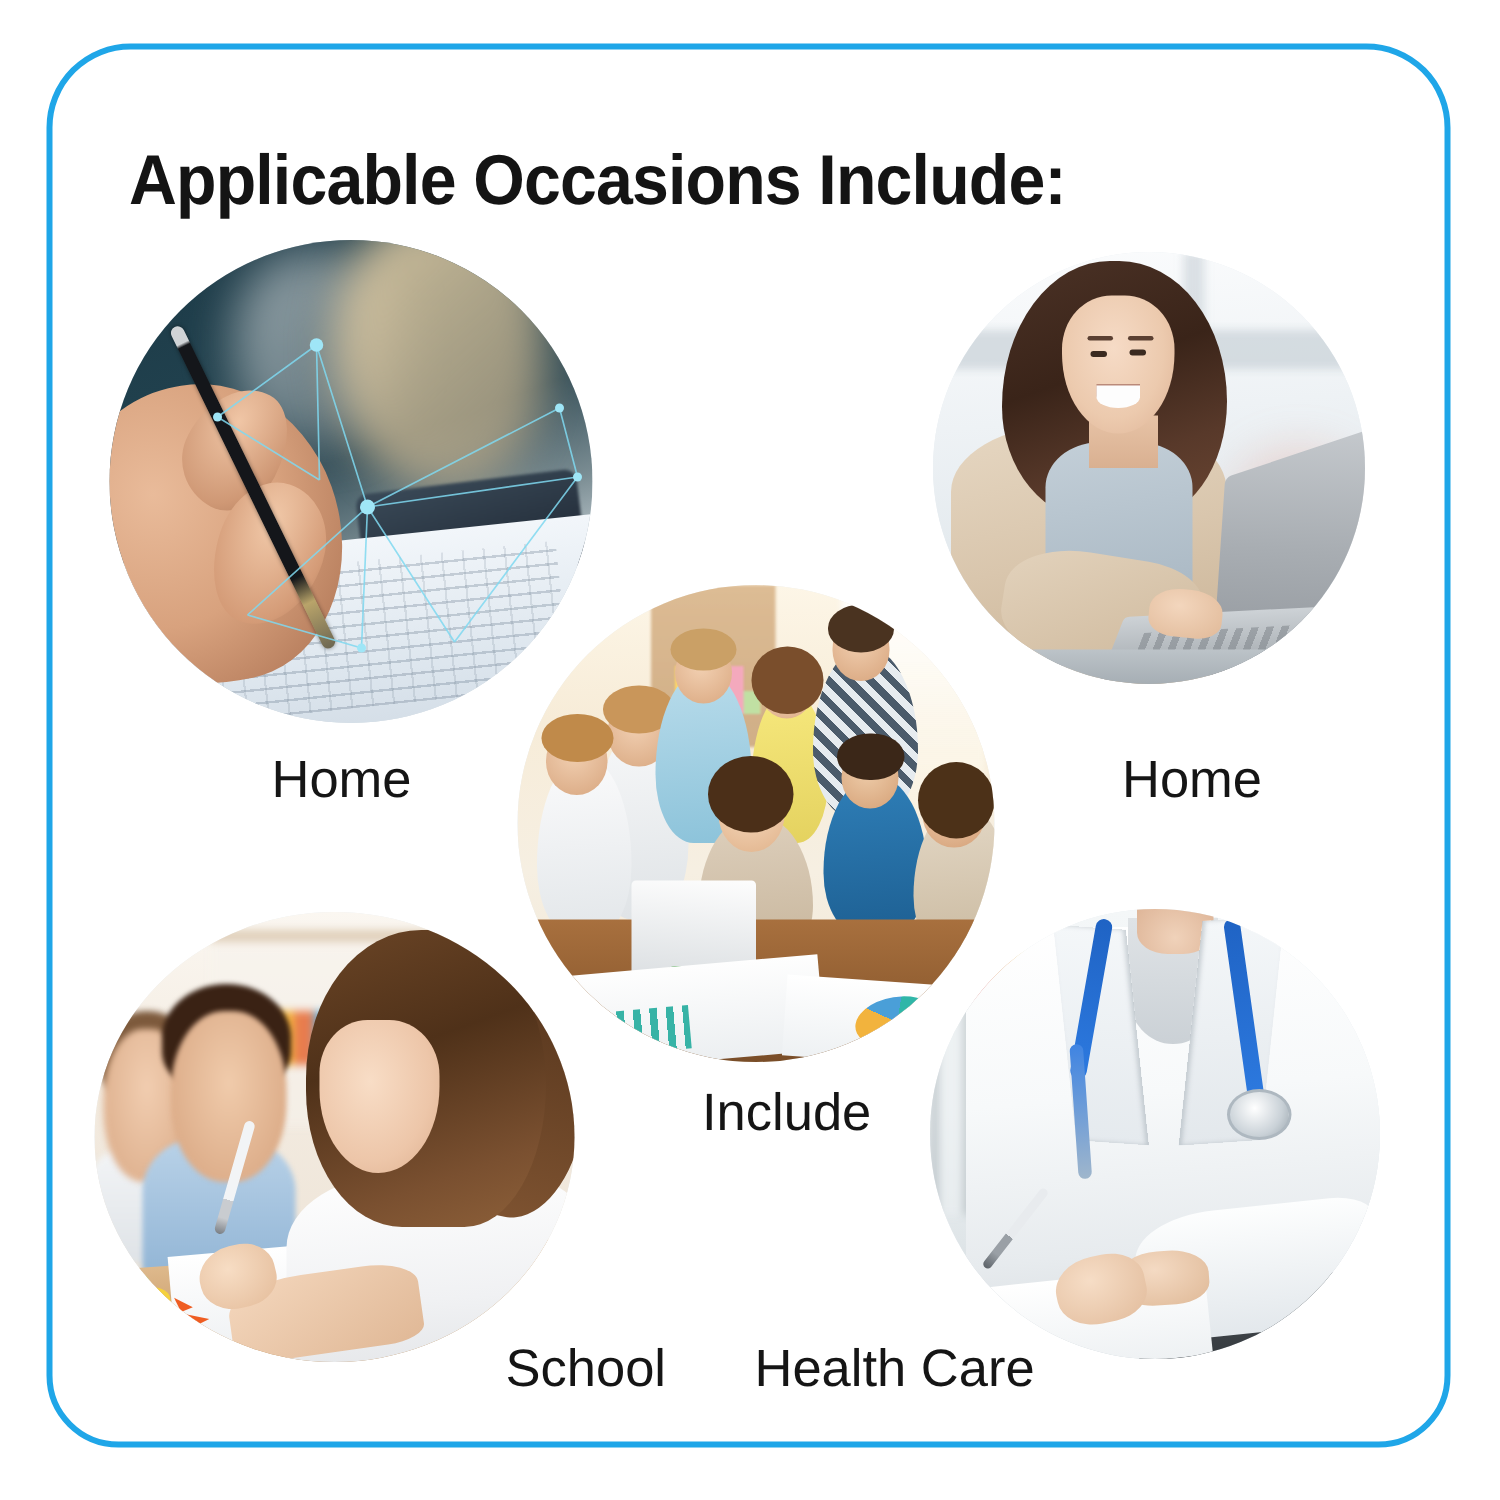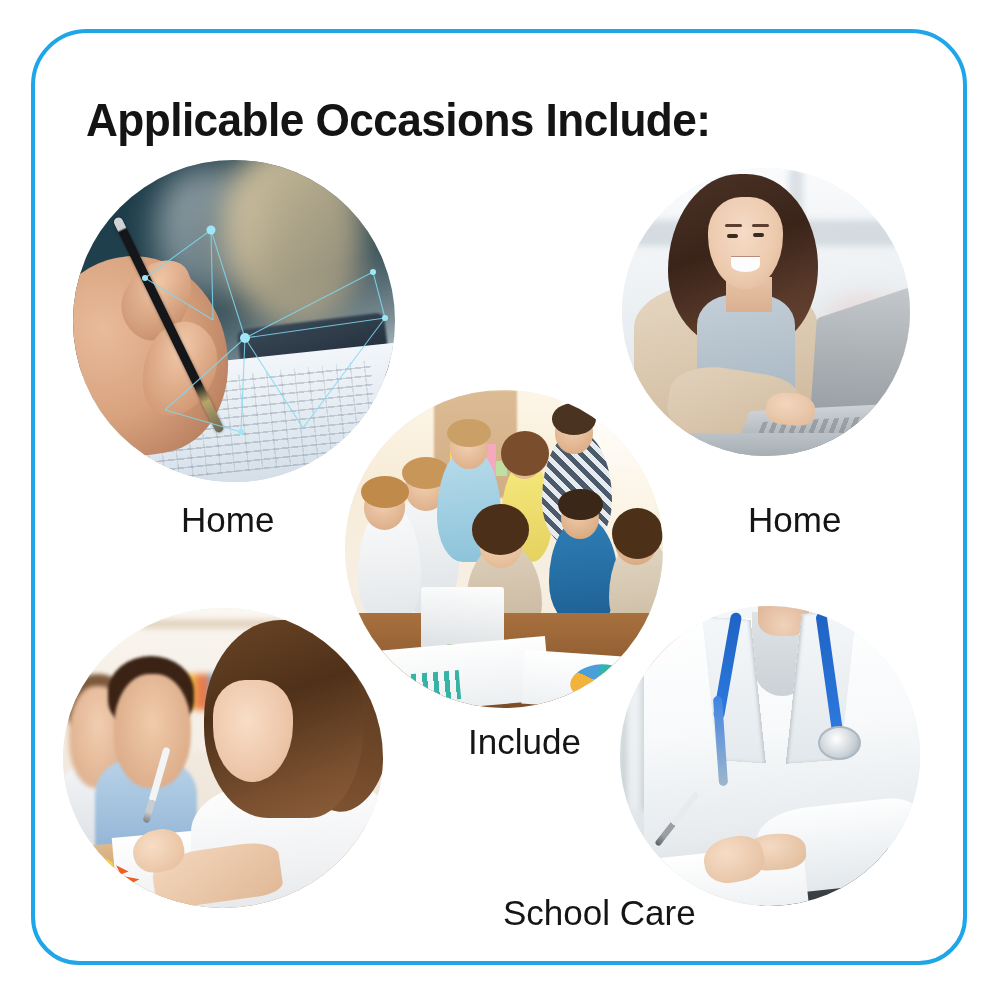--- a/index.html
+++ b/index.html
@@ -639,20 +639,21 @@
       <div class="sch-pencil"></div>
 
       <svg class="sch-clay" viewBox="0 0 100 46">
         <ellipse cx="14" cy="10" rx="11" ry="7" fill="none" stroke="#8fd04f" stroke-width="5"></ellipse>
         <ellipse cx="30" cy="24" rx="12" ry="8" fill="none" stroke="#f5d13c" stroke-width="6"></ellipse>
         <path d="M48 22 l16 8 -10 4 z" fill="#ef5d22"></path>
         <path d="M58 36 l20 4 -12 6 z" fill="#ef5d22"></path>
       </svg>
     </div>
   </div>
+  <div class="label" style="left:337px; top:893px;">School</div>
 
   <div class="circle" style="left:620px; top:606px; width:300px; height:300px;">
     <div class="scene">
       <div class="hc-bg"></div>
       <div class="hc-blurwin"></div>
       <div class="hc-colors"></div>
       <div class="hc-coat"></div>
       <div class="hc-sweater"></div>
       <div class="hc-neck"></div>
       <div class="hc-lapelL"></div>
@@ -662,15 +663,15 @@
       <div class="hc-tube"></div>
       <div class="hc-chest"></div>
       <div class="hc-deskdark"></div>
       <div class="hc-arm"></div>
       <div class="hc-paper"></div>
       <div class="hc-hand2"></div>
       <div class="hc-hand"></div>
       <div class="hc-pen"></div>
     </div>
   </div>
-  <div class="label" style="left:503px; top:893px;">School Care</div>
+  <div class="label" style="left:503px; top:893px;">Health Care</div>
 
 </div>
 
 </body></html>

